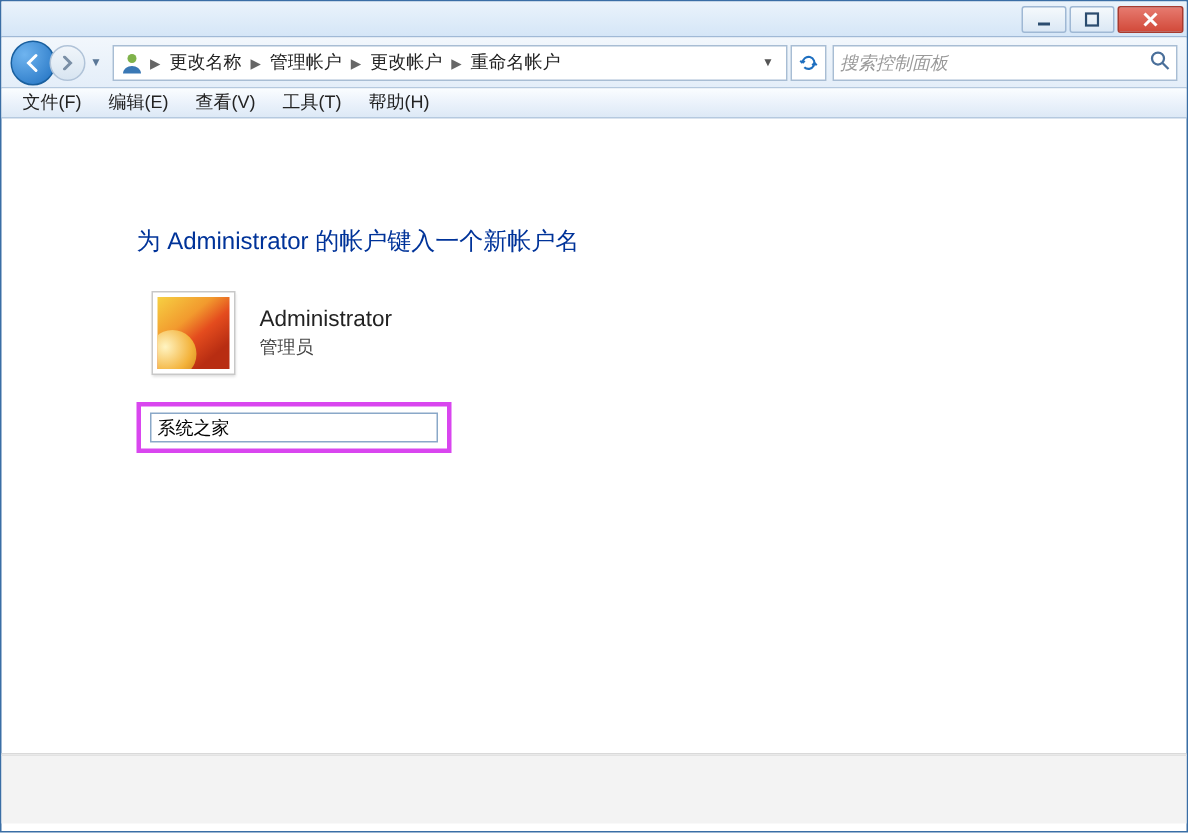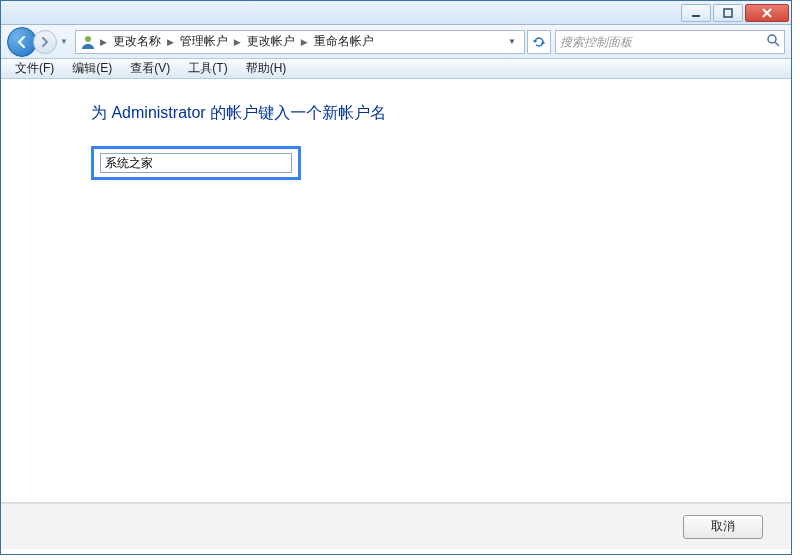--- a/index.html
+++ b/index.html
@@ -122,40 +122,40 @@
     display:flex;align-items:center;padding:0 6px;gap:2px;
   }
   .menuitem{padding:2px 8px;font-size:12px;color:#222;}
   
   .content{
     padding:24px 20px 10px 90px;
     height:calc(100% - 24px - 34px - 24px - 48px);
     overflow:auto;
   }
   .page-title{
-    color:#003399;font-size:16px;margin-bottom:22px;
+    color:#003399;font-size:16px;margin-bottom:22px;margin-top:48px;
   }
   .account-row{display:flex;align-items:center;gap:16px;margin-bottom:18px;margin-left:10px;}
   .avatar{
     width:56px;height:56px;border:1px solid #c8c8c8;padding:3px;background:#fff;
     box-shadow:0 1px 2px rgba(0,0,0,0.15);
   }
   .avatar-inner{
     width:100%;height:100%;
     background:linear-gradient(140deg,#f6d043 0%,#f29a2e 35%,#e44c1e 55%,#b82d12 80%);
     position:relative;overflow:hidden;
   }
   .avatar-inner::after{
     content:"";position:absolute;bottom:-6px;left:-6px;width:32px;height:32px;border-radius:50%;
     background:radial-gradient(circle at 35% 35%,#fff4c2,#f3b23a 60%,#cc7a12);
   }
   .acct-name{font-size:15px;color:#222;}
   .acct-role{font-size:12px;color:#444;margin-top:2px;}
   .name-input-wrap{
-    border:3px solid #3b82f6;
+    border:3px solid #d946ef;
     padding:4px 6px;
     width:210px;
     margin-left:0;
     margin-bottom:8px;
   }
   .name-input{
     width:100%;border:1px solid #8aa8c8;padding:2px 4px;font-size:12px;background:#fff;
   }
   .hint{font-size:12px;color:#222;margin-left:2px;}
   
@@ -256,24 +256,32 @@
     <div class="menuitem">文件(F)</div>
     <div class="menuitem">编辑(E)</div>
     <div class="menuitem">查看(V)</div>
     <div class="menuitem">工具(T)</div>
     <div class="menuitem">帮助(H)</div>
   </div>
 
   <div class="content">
     <div class="page-title">为 Administrator 的帐户键入一个新帐户名</div>
 
+    <div class="account-row">
+      <div class="avatar">
+        <div class="avatar-inner"></div>
+      </div>
+      <div>
+        <div class="acct-name">Administrator</div>
+        <div class="acct-role">管理员</div>
+      </div>
+    </div>
 
     <div class="name-input-wrap">
       <input class="name-input" type="text" value="系统之家" style="">
     </div>
   </div>
 
   <div class="footer-sep"></div>
   <div class="footer">
-    <div class="btn">取消</div>
   </div>
 
 </div>
 
 </body></html>

